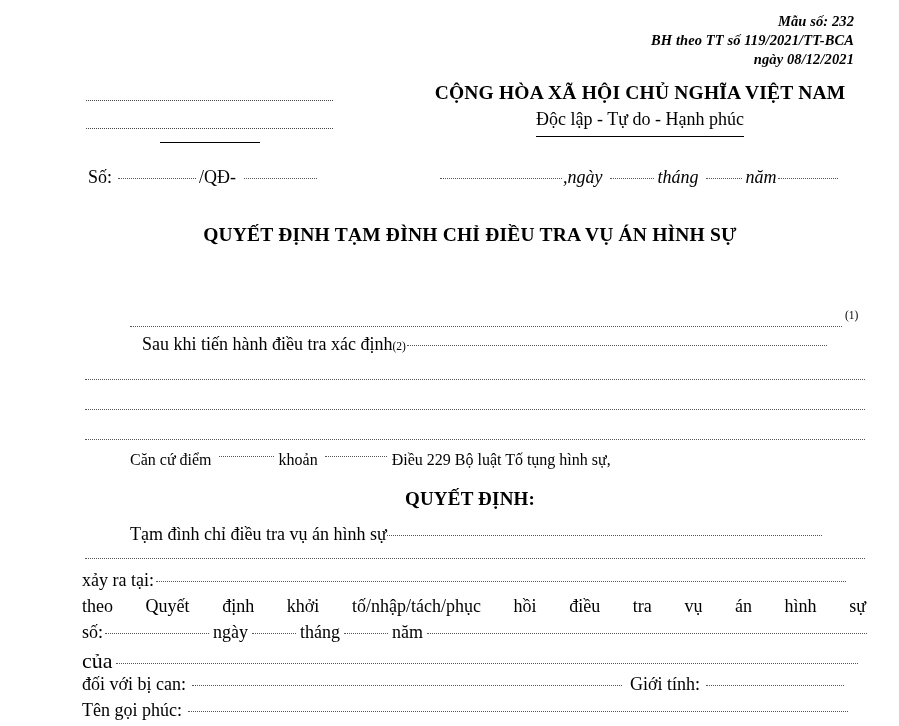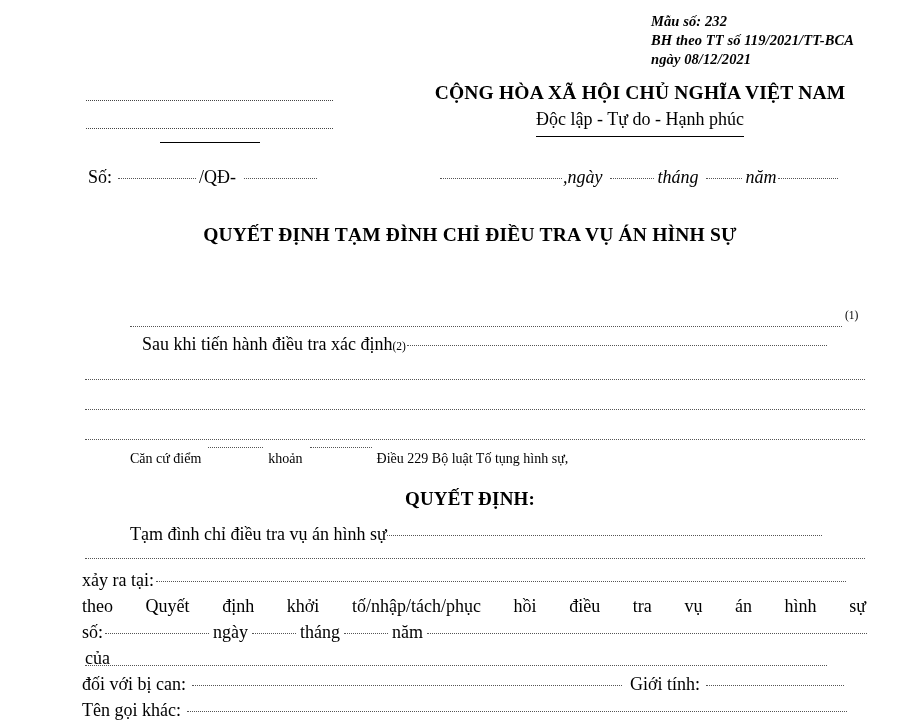--- a/index.html
+++ b/index.html
@@ -20,21 +20,21 @@
     position: relative;
     width: 899px;
     height: 726px;
   }
 
   
   .form-code {
     position: absolute;
     top: 12px;
     right: 45px;
-    text-align: left;
+    text-align: right;
     font-style: italic;
     font-weight: bold;
     font-size: 14.5px;
     line-height: 19px;
     letter-spacing: 0.1px;
   }
 
   
   .nation-heading {
     position: absolute;
@@ -168,24 +168,24 @@
 
   .fl-2 { left: 85px; top: 379px; width: 780px; }
   .fl-3 { left: 85px; top: 409px; width: 780px; }
   .fl-4 { left: 85px; top: 439px; width: 780px; }
 
   
   .can-cu {
     position: absolute;
     left: 130px;
     top: 451px;
-    font-size: 14px;
-    white-space: nowrap;
-    display: flex;
-    align-items: flex-start;
+    font-size: 16px;
+    white-space: nowrap;
+    display: flex;
+    align-items: center;
   }
   .cc-dots-a { width: 55px; margin: 0 5px 0 7px; }
   .cc-dots-b { width: 62px; margin: 0 5px 0 7px; }
 
   
   .decision-word {
     position: absolute;
     top: 488px;
     left: 90px;
     width: 760px;
@@ -265,25 +265,24 @@
   .sn-dots-so { width: 104px; margin: 0 4px 0 2px; }
   .sn-dots-d { width: 44px; margin: 0 4px 0 4px; }
   .sn-dots-m { width: 44px; margin: 0 4px 0 4px; }
   .sn-dots-y { width: 440px; margin-left: 4px; }
 
   
   .cua-row {
     position: absolute;
     left: 82px;
     top: 648px;
-    font-size: 18px;
-    white-space: nowrap;
-    display: flex;
-    align-items: baseline;
-    flex-direction: column;
+    font-size: 22px;
+    white-space: nowrap;
+    display: flex;
+    align-items: baseline;
   }
   .cua-row .tail {
     display: inline-block;
     border-bottom: 1.4px dotted #555;
     height: 0;
     width: 742px;
     position: relative;
     top: -4px;
     margin-left: 3px;
   }
@@ -442,19 +441,19 @@
   </div>
 
   <div class="bican-row">
     <span>đối với bị can:</span>
     <span class="dots-inline bc-dots"></span>
     <span>Giới tính:</span>
     <span class="dots-inline gt-dots"></span>
   </div>
 
   <div class="tengoi-row">
-    <span>Tên gọi khác:</span>
+    <span>Tên gọi phúc:</span>
     <span class="tail"></span>
   </div>
 
   <div class="clipped-row"></div>
 
 </div>
 
 </body></html>

